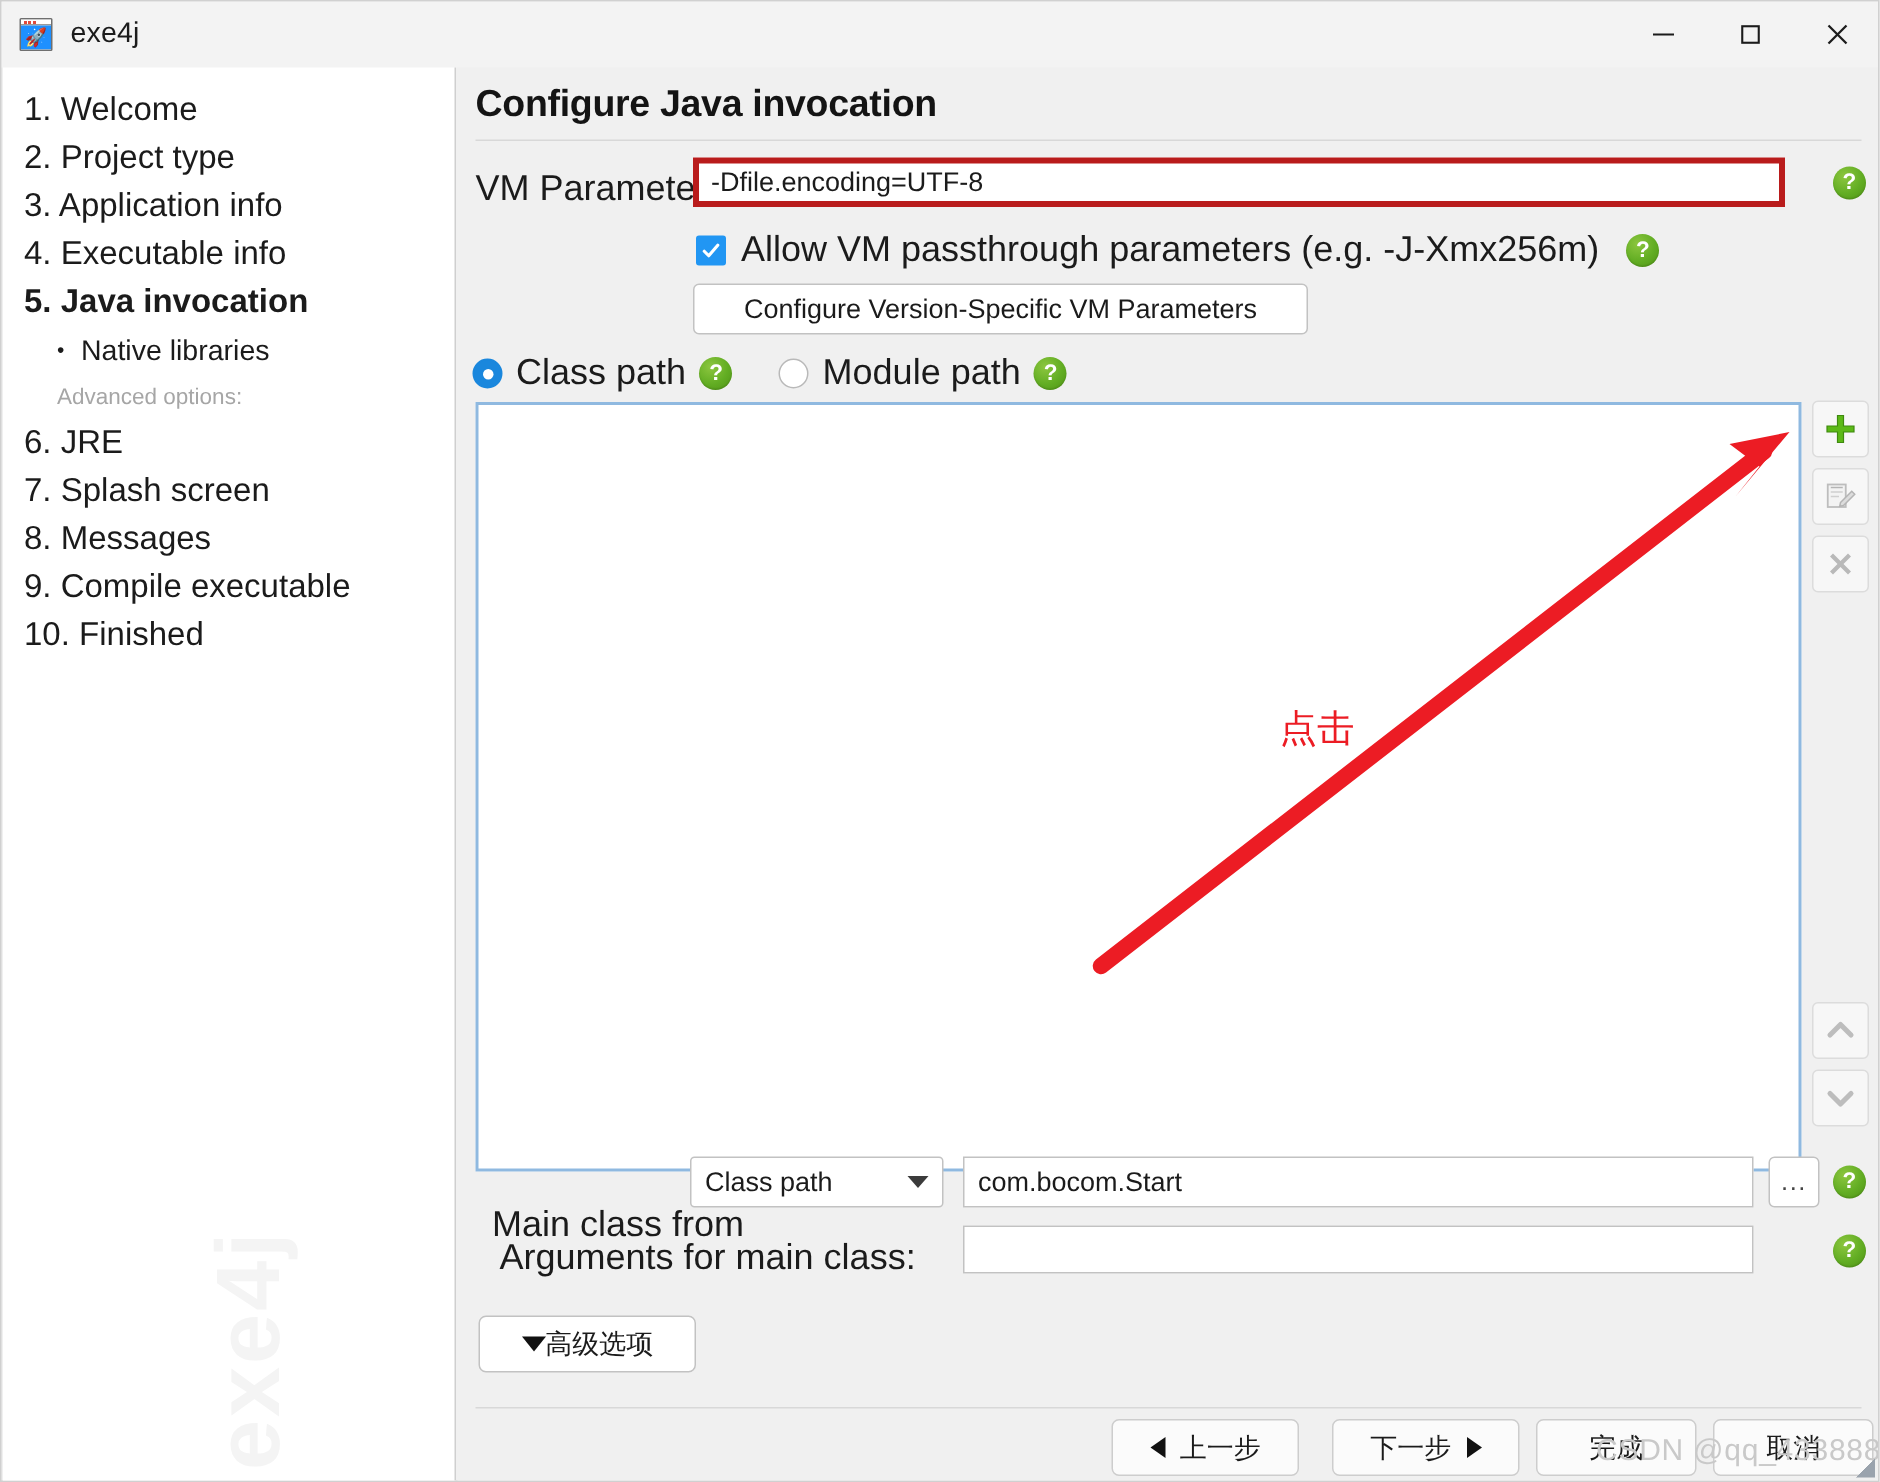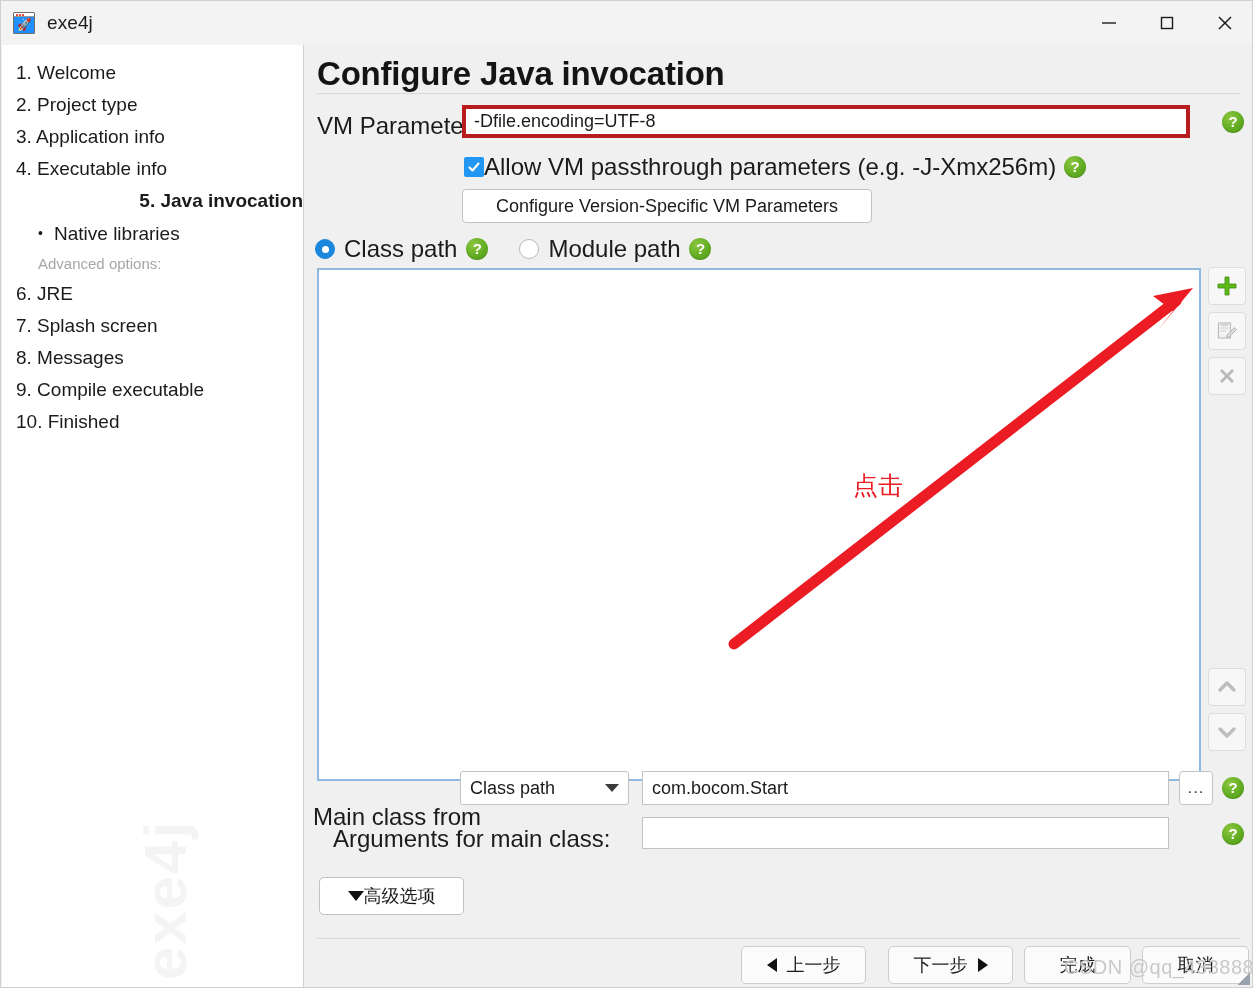--- a/index.html
+++ b/index.html
@@ -112,28 +112,27 @@
     height: 943px;
     background: #ffffff;
     border-right: 1px solid #cfcfcf;
     box-sizing: border-box;
     overflow: hidden;
   }
   .nav {
     padding: 12px 0 0 14px;
   }
   .nav-item {
-    font-size: 19px;
+    font-size: 22px;
     line-height: 32px;
     color: #1b1b1b;
     white-space: nowrap;
   }
   .nav-item.current {
     font-weight: bold;
-    text-align: right;
   }
   .nav-item.section {
     font-size: 15px;
     color: #a6a6a6;
     padding-left: 22px;
     line-height: 28px;
   }
   .nav-item.sub {
     padding-left: 22px;
     font-size: 19px;
@@ -167,21 +166,21 @@
   .main {
     position: absolute;
     left: 304px; top: 44px;
     width: 948px;
     height: 943px;
     background: #f0f0f0;
   }
   .page-title {
     position: absolute;
     left: 12px; top: 10px;
-    font-size: 33px;
+    font-size: 25px;
     font-weight: bold;
     color: #141414;
     letter-spacing: -0.2px;
   }
   .title-rule {
     position: absolute;
     left: 12px; top: 48px;
     width: 924px;
     height: 1px;
     background: #d8d8d8;
@@ -227,20 +226,21 @@
   }
   .help span { transform: translateY(-1px); }
   .help-vm { position: absolute; left: 917px; top: 66px; }
 
   
   .cb-row {
     position: absolute;
     left: 159px; top: 108px;
     display: flex;
     align-items: center;
+    gap: 10px;
   }
   .checkbox {
     width: 20px; height: 20px;
     background: #2196f3;
     border-radius: 2px;
     display: flex;
     align-items: center;
     justify-content: center;
   }
   .checkbox svg { display: block; }
@@ -325,21 +325,21 @@
   }
   .tool-col-2 {
     position: absolute;
     left: 903px; top: 623px;
     display: flex;
     flex-direction: column;
     gap: 7px;
   }
 
   
-  .mc-label { position: absolute; left: 8px; top: 734px; margin-top: 24px; }
+  .mc-label { position: absolute; left: 23px; top: 734px; margin-top: 24px; }
   .combo {
     position: absolute;
     left: 155px; top: 726px;
     width: 169px; height: 34px;
     background: #ffffff;
     border: 1px solid #c2c2c2;
     box-sizing: border-box;
     border-radius: 3px;
     display: flex;
     align-items: center;

